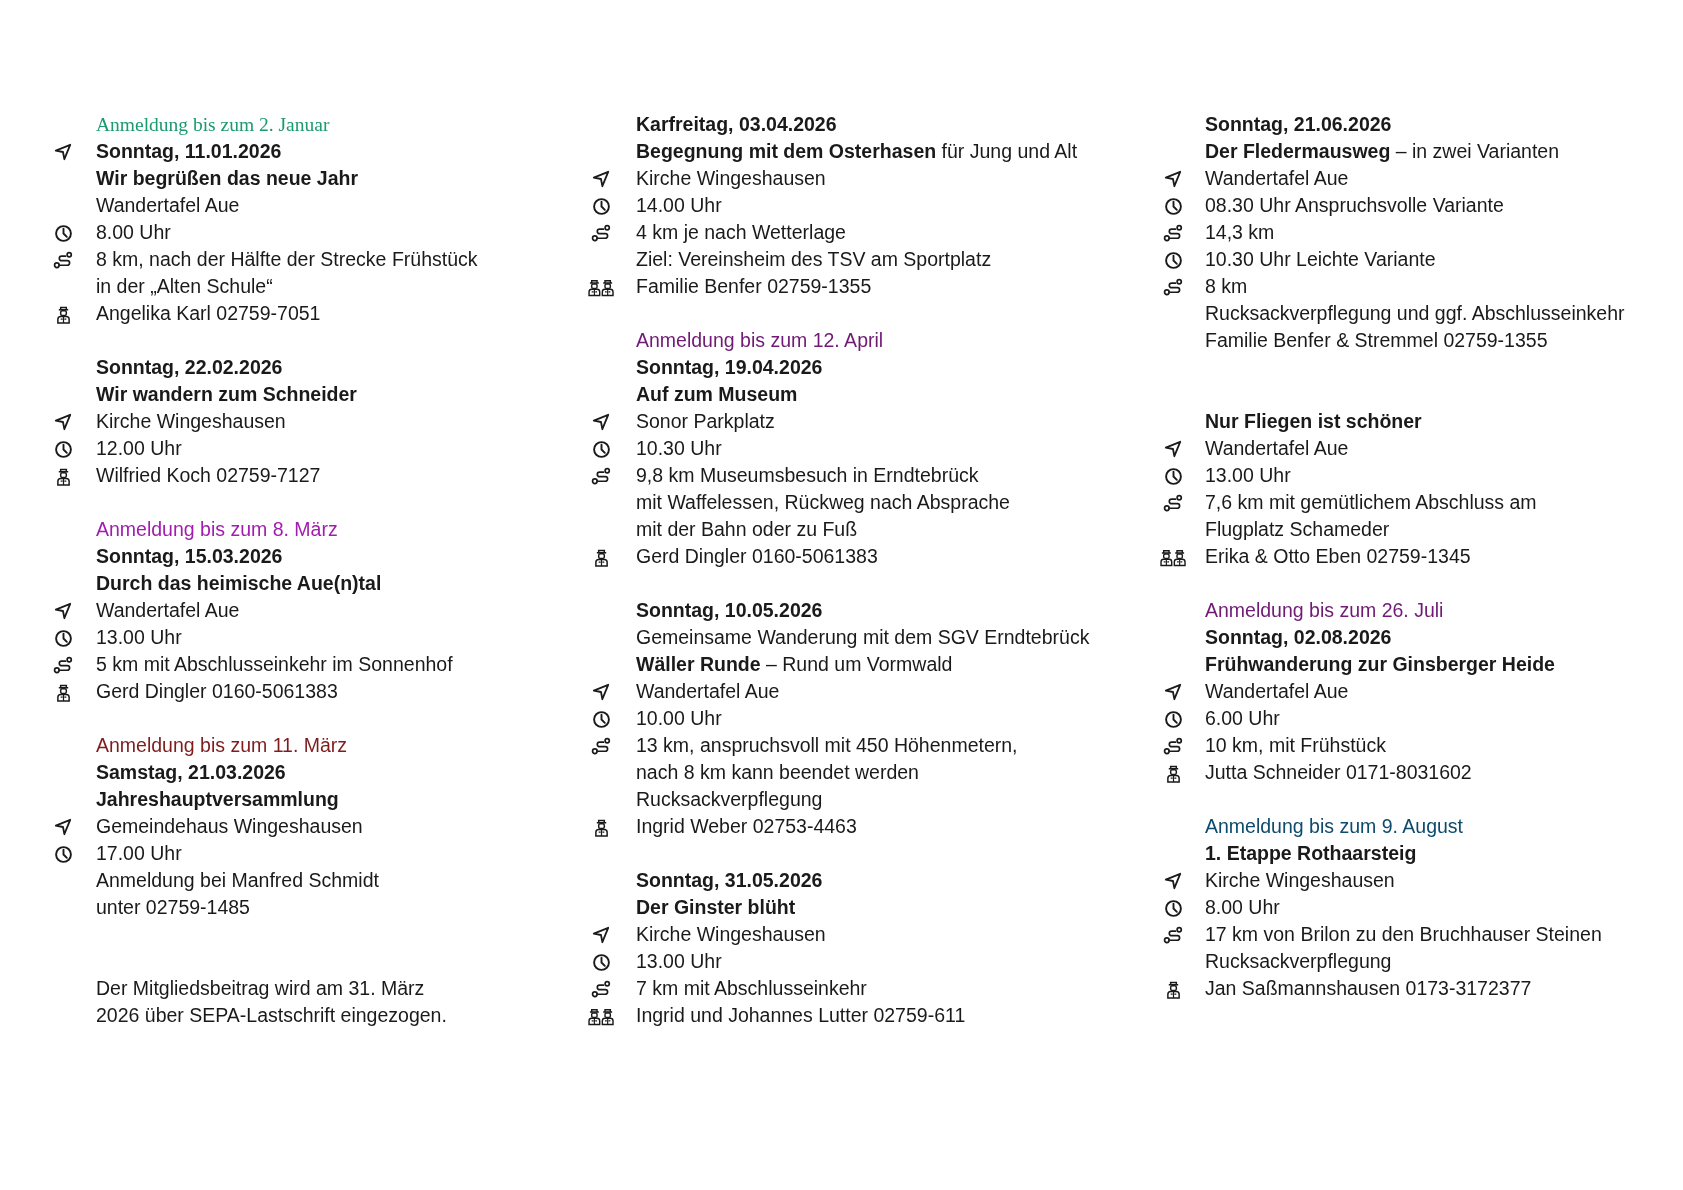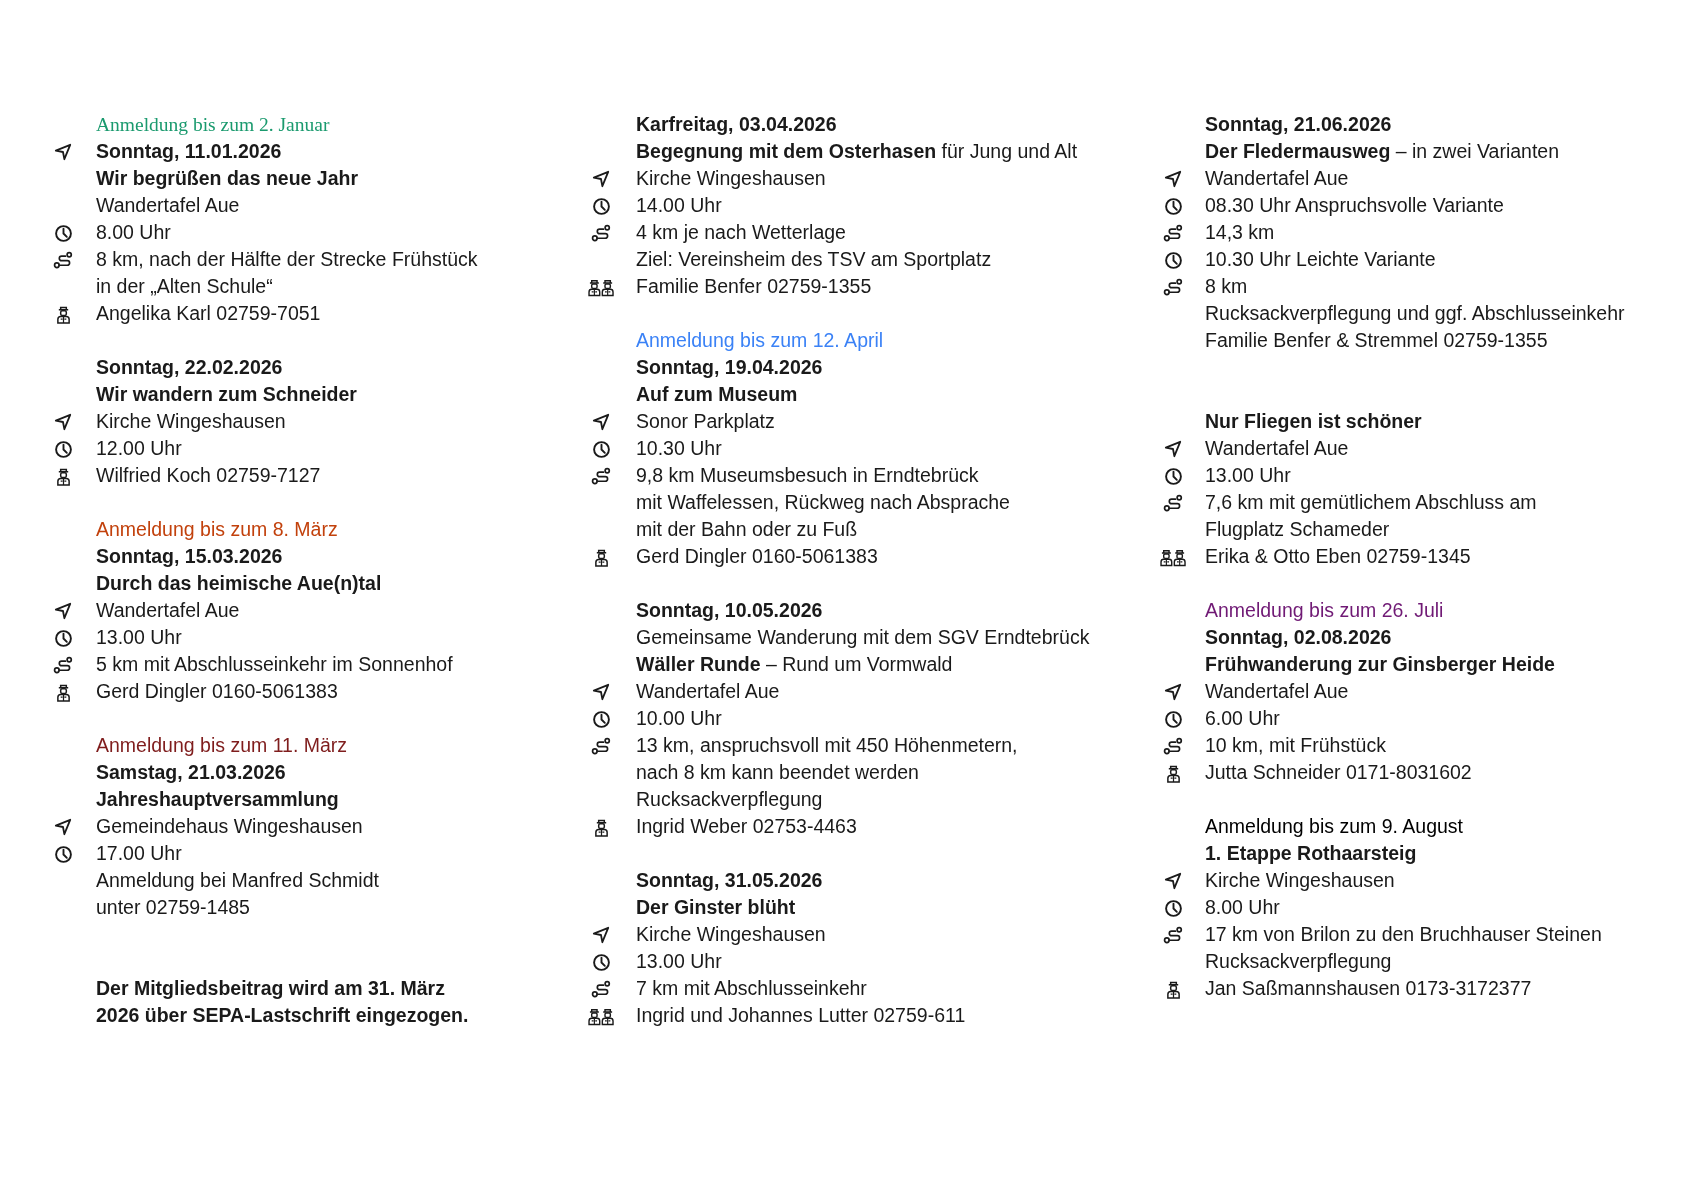--- a/index.html
+++ b/index.html
@@ -22,21 +22,21 @@
   .col-3 .line { padding-left: 43px; }
   .reg { color: #1a9a6e; }
   .b { font-weight: bold; }
   .icon {
     position: absolute; left: 0; top: 4px; width: 22px; height: 20px;
     display: flex; align-items: center; justify-content: center;
   }
   .icon svg { display: block; }
   .icon.wide { width: 30px; left: -4px; }
   .spacer { height: 27px; }
-  .notice .line { font-weight: bold; }
+  .notice .line { font-weight: normal; }
 </style>
 </head>
 <body>
 
 <svg width="0" height="0" style="position:absolute">
   <defs>
     <symbol id="ico-nav" viewBox="0 0 20 20">
       <path d="M2 8.5 L18 2 L11.5 18 L10 10 Z" fill="none" stroke="#1a1a1a" stroke-width="2" stroke-linejoin="round"></path>
     </symbol>
     <symbol id="ico-clock" viewBox="0 0 20 20">
@@ -125,21 +125,21 @@
       <span class="icon">
           <svg width="15" height="19">
             <use href="#ico-hiker"></use>
           </svg>
         </span>
       <span>Wilfried Koch 02759-7127</span>
     </div>
   </div>
 
   <div class="event">
-    <div class="line reg" style="color: #c2410c;">Anmeldung bis zum 8. März</div>
+    <div class="line reg" style="color: #a21caf;">Anmeldung bis zum 8. März</div>
     <div class="line b">Sonntag, 15.03.2026</div>
     <div class="line b">Durch das heimische Aue(n)tal</div>
     <div class="line">
       <span class="icon">
           <svg width="18" height="18">
             <use href="#ico-nav"></use>
           </svg>
         </span>
       <span>Wandertafel Aue</span>
     </div>
@@ -236,21 +236,21 @@
       <span class="icon wide">
           <svg width="29" height="19">
             <use href="#ico-hikers"></use>
           </svg>
         </span>
       <span>Familie Benfer 02759-1355</span>
     </div>
   </div>
 
   <div class="event">
-    <div class="line reg" style="color: #3b82f6;">Anmeldung bis zum 12. April</div>
+    <div class="line reg" style="color: #701a75;">Anmeldung bis zum 12. April</div>
     <div class="line b">Sonntag, 19.04.2026</div>
     <div class="line b">Auf zum Museum</div>
     <div class="line">
       <span class="icon">
           <svg width="18" height="18">
             <use href="#ico-nav"></use>
           </svg>
         </span>
       <span>Sonor Parkplatz</span>
     </div>
@@ -482,21 +482,21 @@
       <span class="icon">
           <svg width="15" height="19">
             <use href="#ico-hiker"></use>
           </svg>
         </span>
       <span>Jutta Schneider 0171-8031602</span>
     </div>
   </div>
 
   <div class="event">
-    <div class="line reg" style="color: #000000;">Anmeldung bis zum 9. August</div>
+    <div class="line reg" style="color: #0c4a6e;">Anmeldung bis zum 9. August</div>
     <div class="line b">1. Etappe Rothaarsteig</div>
     <div class="line">
       <span class="icon">
           <svg width="18" height="18">
             <use href="#ico-nav"></use>
           </svg>
         </span>
       <span>Kirche Wingeshausen</span>
     </div>
     <div class="line">

